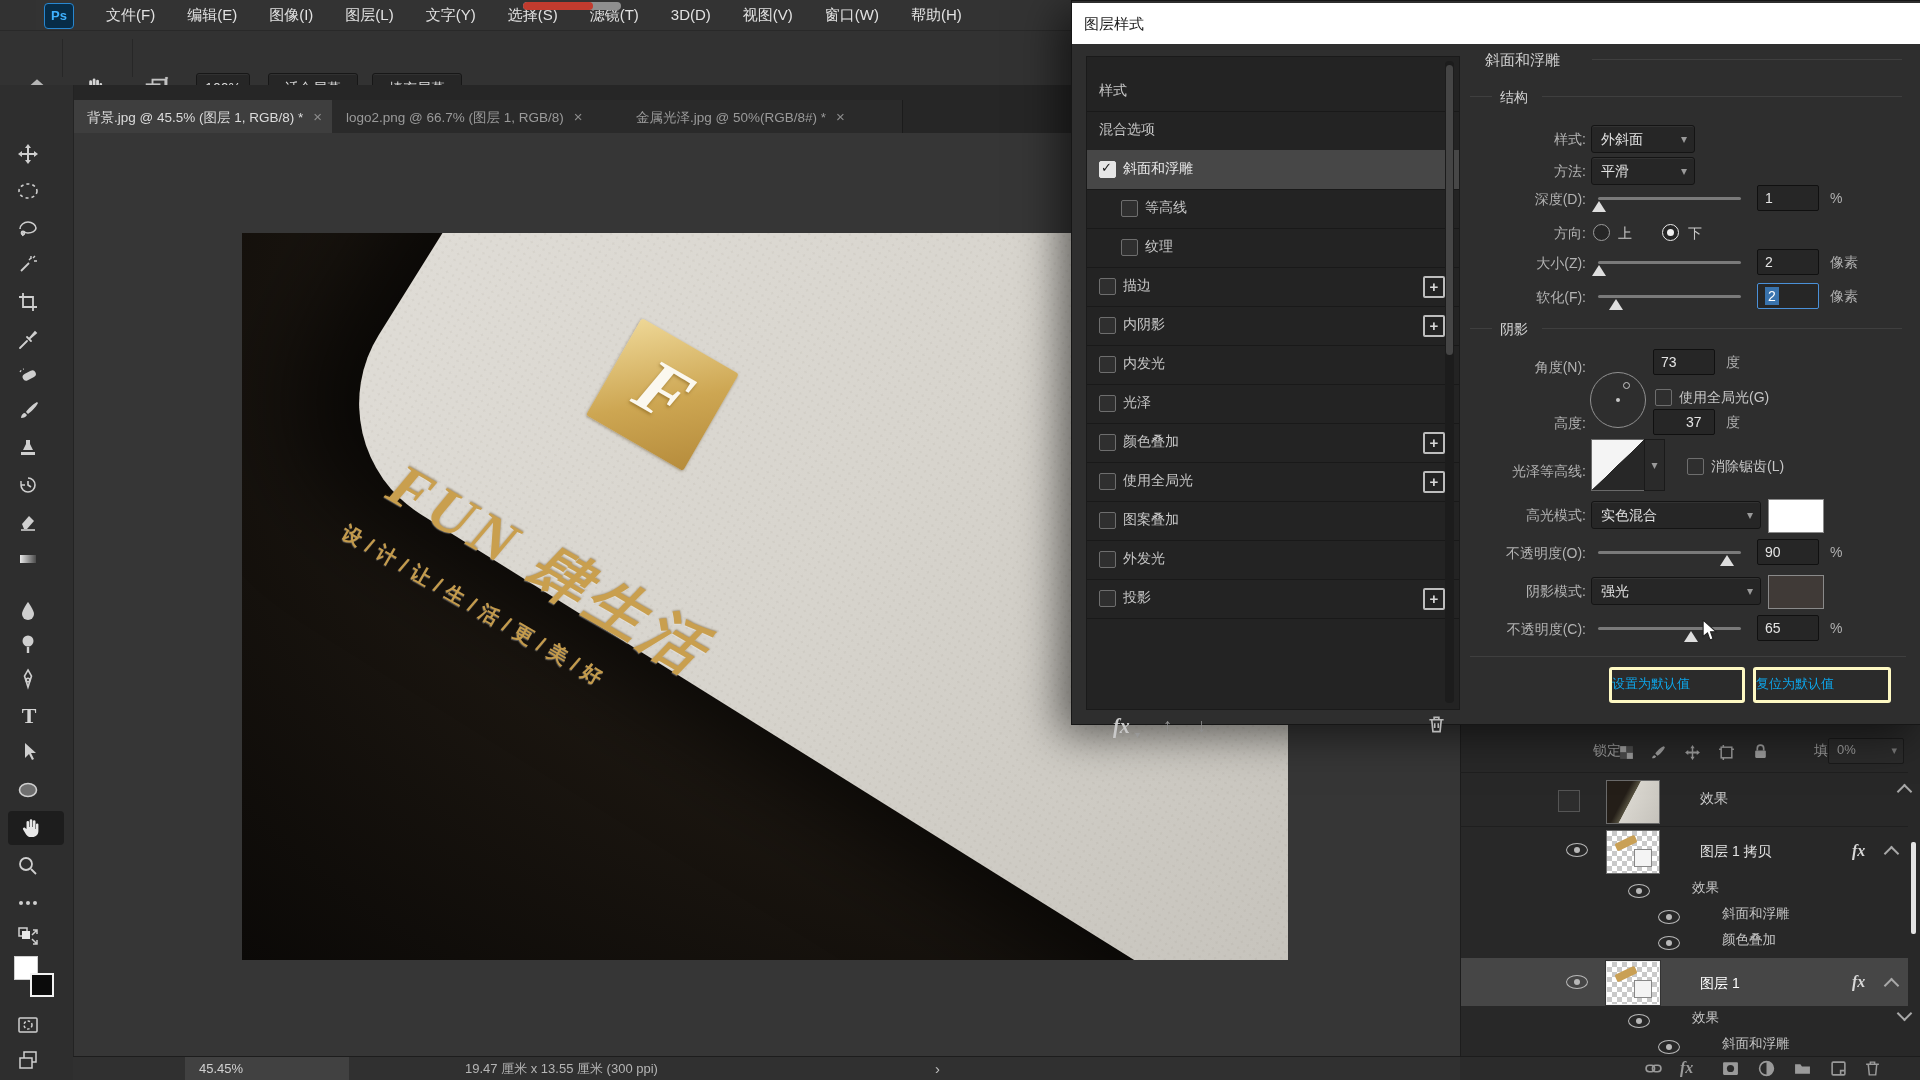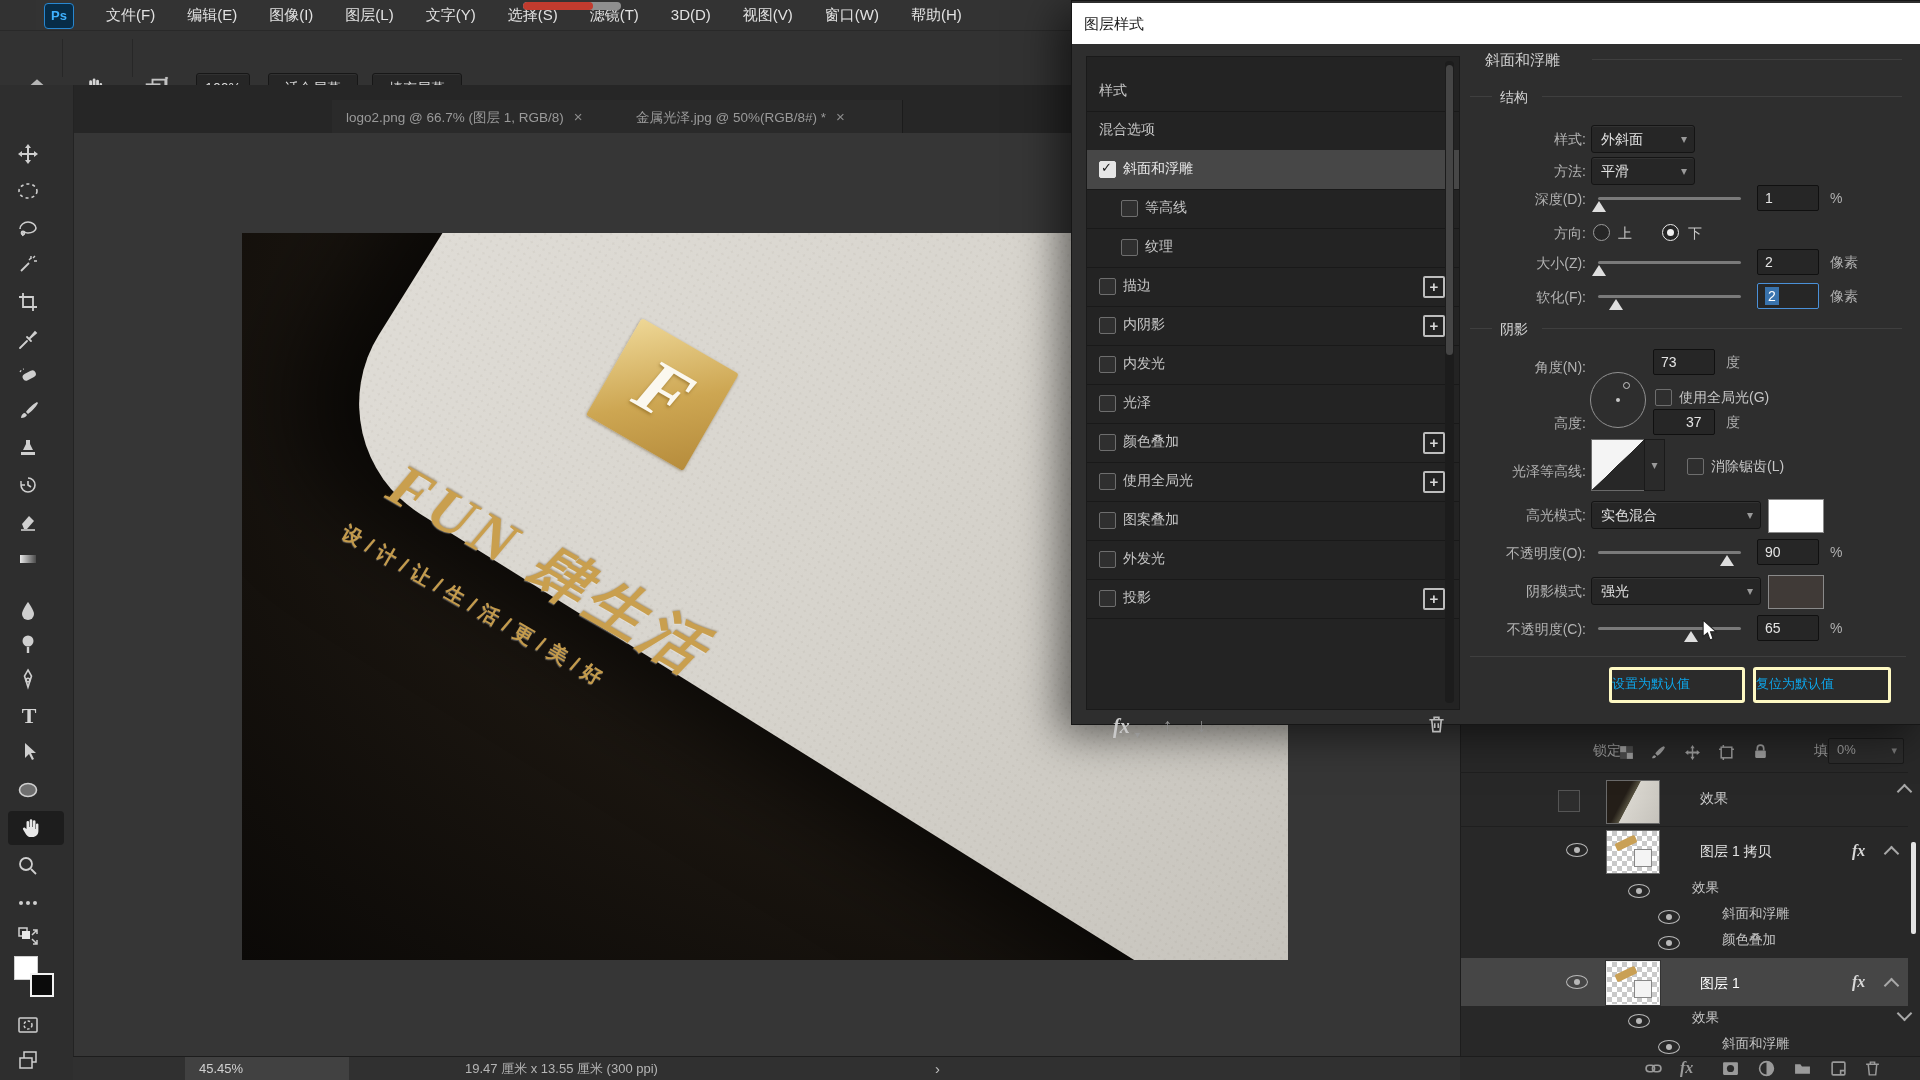--- a/index.html
+++ b/index.html
@@ -193,20 +193,23 @@
           <rect x="9" y="4" width="11" height="9"></rect>
           <path d="M21 3v7M20 2l1 1 1-1"></path>
         </svg>
       </span>
     <div class="obtn" style="left:196px;top:42px;width:52px;">100%</div>
     <div class="obtn" style="left:268px;top:42px;width:88px;">适合屏幕</div>
     <div class="obtn" style="left:372px;top:42px;width:88px;">填充屏幕</div>
   </div>
 
   <div class="abs tabstrip">
+    <div class="tab active" style="left:73px;width:245px;">
+      <span>背景.jpg @ 45.5% (图层 1, RGB/8) *</span><span class="tabx">×</span>
+    </div>
     <div class="tab" style="left:332px;width:276px;">
       <span>logo2.png @ 66.7% (图层 1, RGB/8)</span><span class="tabx">×</span>
     </div>
     <div class="tab" style="left:622px;width:256px;">
       <span>金属光泽.jpg @ 50%(RGB/8#) *</span><span class="tabx">×</span>
     </div>
   </div>
   <span class="abs dockchev">»</span>
 
   <div class="abs canvas">

